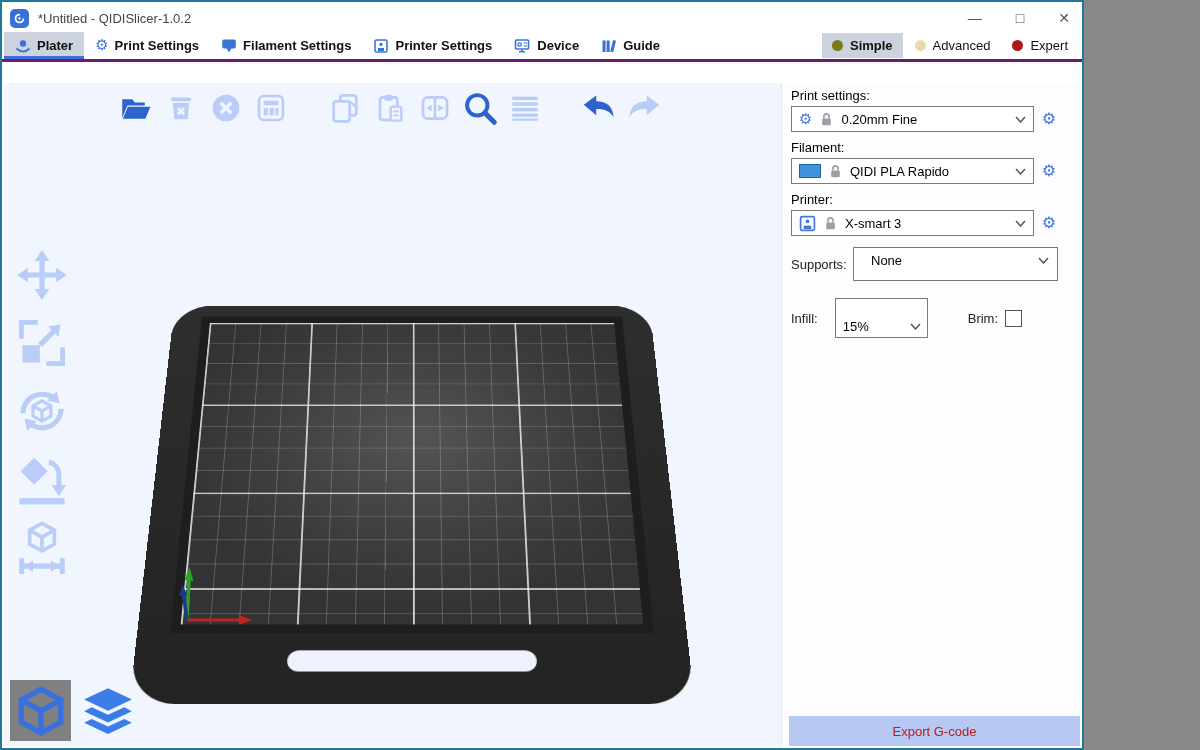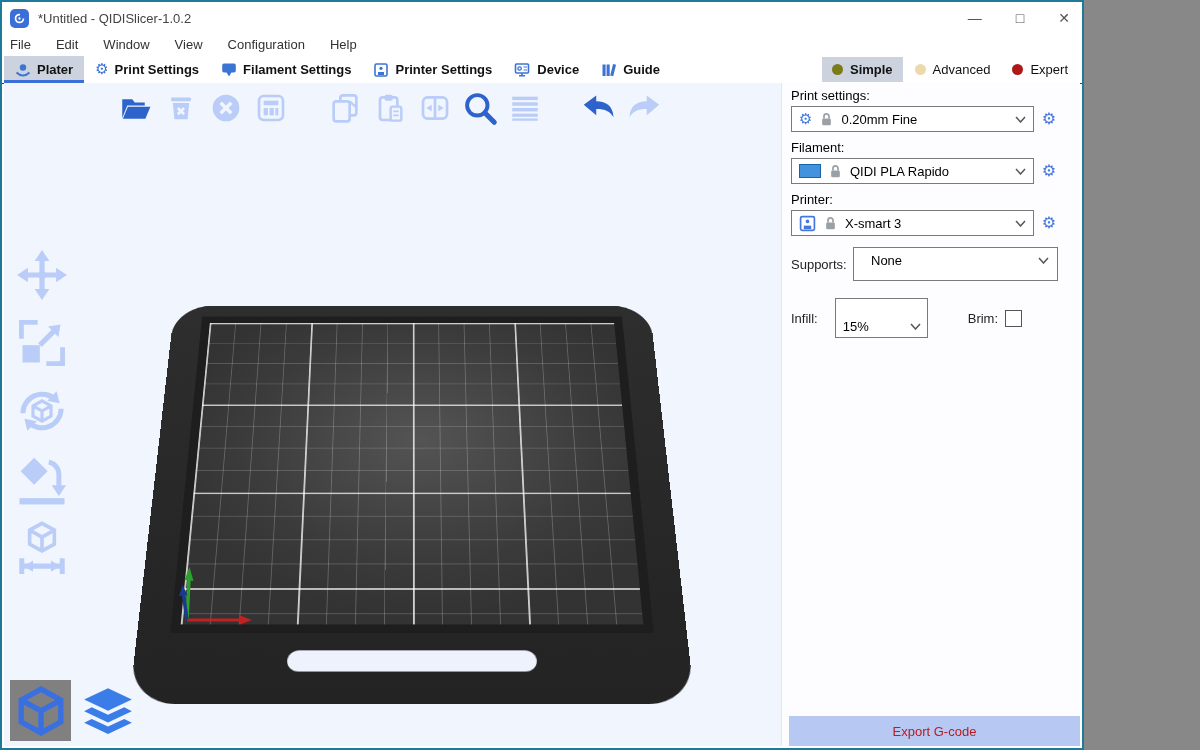--- a/index.html
+++ b/index.html
@@ -11,21 +11,21 @@
   .app-icon{width:19px;height:19px;border-radius:5px;background:#3a6fd8;margin-right:9px;
     display:flex;align-items:center;justify-content:center;flex:0 0 auto;}
   .title{color:#444;}
   .win-controls{margin-left:auto;display:flex;gap:34px;color:#555;font-size:14px;}
   .win-controls span{cursor:default;}
 
   
   .menubar{display:flex;align-items:center;height:24px;padding-left:8px;color:#333;gap:25px;}
 
   
-  .tabbar{height:27px;display:flex;align-items:stretch;border-bottom:1px solid #701a75;padding-left:2px;}
+  .tabbar{height:27px;display:flex;align-items:stretch;border-bottom:3px solid #701a75;padding-left:2px;}
   .tab{display:flex;align-items:center;gap:6px;padding:0 11px;font-weight:600;color:#111;}
   .tab.active{background:#ccd3de;box-shadow:inset 0 -3px 0 #3a6fd8;}
   .tab .ticon{display:flex;align-items:center;color:#3c74d6;}
   .gear-glyph{font-family:"DejaVu Sans",sans-serif;color:#4678dc;font-size:15px;line-height:1;}
   .modes{margin-left:auto;display:flex;align-items:center;gap:2px;margin-right:4px;}
   .mode{display:flex;align-items:center;gap:7px;padding:0 10px;height:25px;color:#111;}
   .mode.active{background:#ccd3de;font-weight:700;}
   .dot{width:11px;height:11px;border-radius:50%;}
 
   
@@ -96,28 +96,20 @@
         </svg>
     </div>
     <span class="title">*Untitled - QIDISlicer-1.0.2</span>
     <div class="win-controls">
       <span>—</span>
       <span>□</span>
       <span>✕</span>
     </div>
   </div>
 
-  <div class="menubar">
-    <span>File</span>
-    <span>Edit</span>
-    <span>Window</span>
-    <span>View</span>
-    <span>Configuration</span>
-    <span>Help</span>
-  </div>
 
   <div class="tabbar">
     <div class="tab active">
       <span class="ticon">
         <svg width="16" height="16" viewBox="0 0 16 16">
             <circle cx="8" cy="5.5" r="3.2" fill="currentColor"></circle>
             <path d="M1.5 10.5 q6.5 6 13 0" fill="none" stroke="currentColor" stroke-width="2"></path>
           </svg>
       </span>
       <span>Plater</span>

